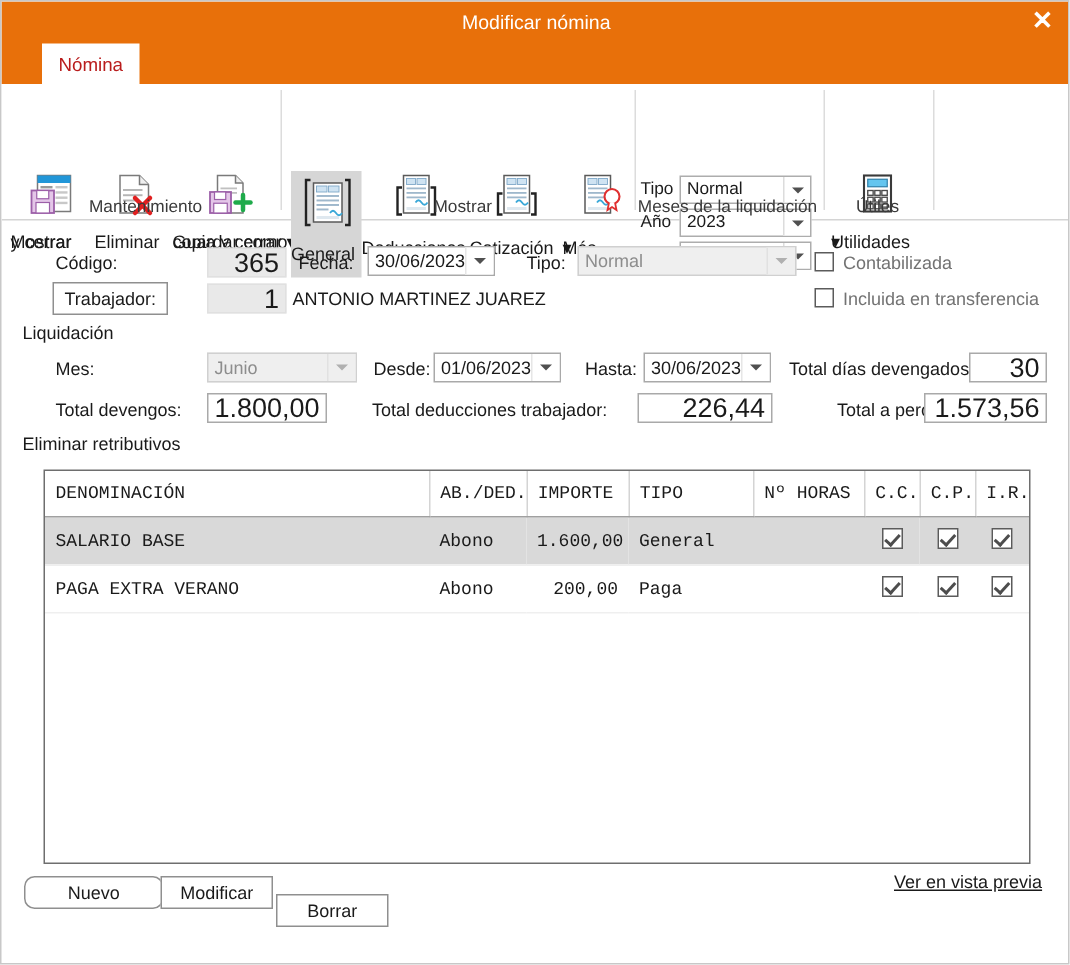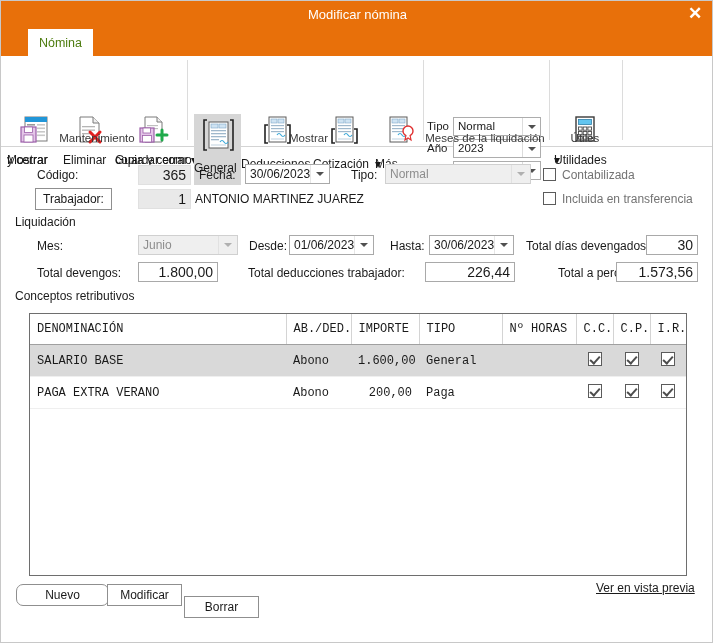--- a/index.html
+++ b/index.html
@@ -61,21 +61,21 @@
     background: #e8700a;
   }
   .tab {
     position: absolute;
     left: 27px; top: 1px;
     width: 65px; height: 27px;
     background: #ffffff;
     text-align: center;
     line-height: 28px;
     font-size: 12.5px;
-    color: #4d7c0f;
+    color: #b91c1c;
     cursor: pointer;
   }
 
   
   .ribbon {
     position: absolute;
     left: 0; top: 55px;
     width: 711px; height: 90px;
     background: #ffffff;
     border-bottom: 1px solid #d4d4d4;
@@ -147,21 +147,21 @@
     font-size: 12px;
     color: #1a1a1a;
     white-space: nowrap;
   }
   .fld {
     position: absolute;
     height: 20px;
     box-sizing: border-box;
     border: 1px solid #a9a9a9;
     background: #ffffff;
-    font-size: 14px;
+    font-size: 18px;
     line-height: 18px;
     color: #1a1a1a;
     padding: 0 4px;
     font-family: "Liberation Sans", sans-serif;
   }
   .fld.ro {
     background: #e9e9e9;
     border: 1px solid #e0e0e0;
     color: #1a1a1a;
   }
@@ -546,21 +546,21 @@
 
   <div class="lbl" style="left:36px; top:265px;">Total devengos:</div>
   <div class="fld right" style="left:137px; top:261px; width:80px;">1.800,00</div>
 
   <div class="lbl" style="left:247px; top:265px;">Total deducciones trabajador:</div>
   <div class="fld right" style="left:424px; top:261px; width:90px;">226,44</div>
 
   <div class="lbl" style="left:525px; top:265px;margin-left:32px;">Total a percibir:</div>
   <div class="fld right" style="left:615px; top:261px; width:82px;">1.573,56</div>
 
-  <div class="lbl" style="left:14px; top:288px;">Conceptos retributivos</div>
+  <div class="lbl" style="left:14px; top:288px;">Eliminar retributivos</div>
 
   <div class="grid">
     <table>
       <colgroup>
         <col style="width:256px">
           <col style="width:65px">
           <col style="width:68px">
         <col style="width:83px">
           <col style="width:74px">
           <col style="width:37px">

